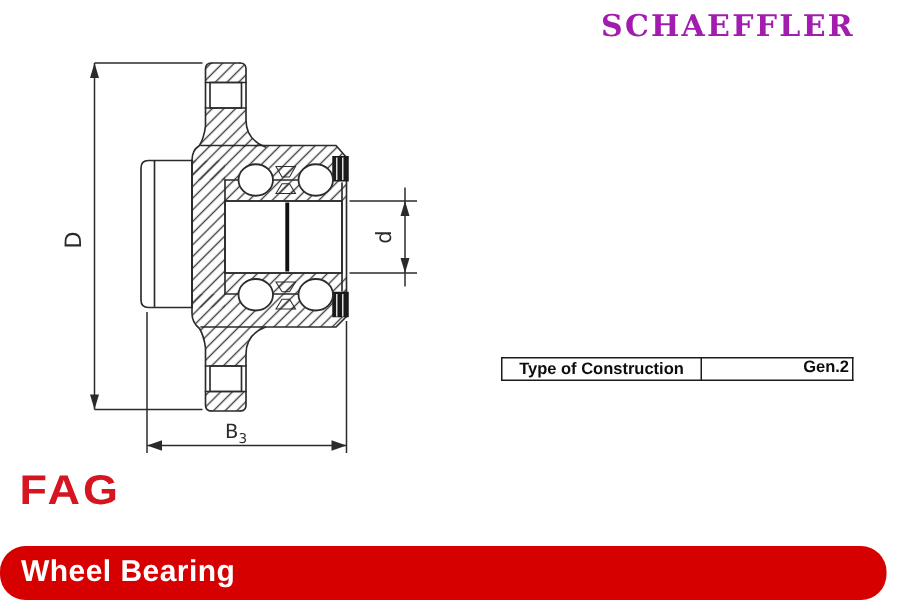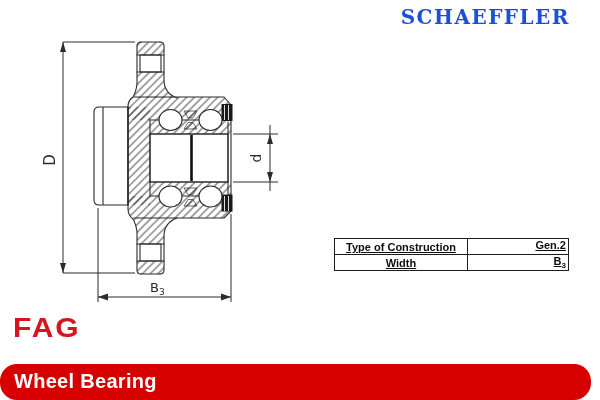--- a/index.html
+++ b/index.html
@@ -4,21 +4,21 @@
 <style>
   html,body{margin:0;padding:0;}
   body{
     width:600px;height:400px;position:relative;overflow:hidden;
     background:#ffffff;font-family:"Liberation Sans", sans-serif;
   }
   
   .schaeffler{
     position:absolute;top:5px;right:30px;
     font-family:"DejaVu Serif", serif;font-weight:bold;font-size:20px;
-    letter-spacing:1.5px;color:#1d4ed8;
+    letter-spacing:1.5px;color:#a21caf;
   }
   .fag{
     position:absolute;left:13px;top:312px;
     font-weight:bold;font-size:30px;letter-spacing:2px;color:#d5151f;
     transform:scaleY(0.92);transform-origin:left top;
   }
   
   .banner{
     position:absolute;left:0;bottom:0;width:591px;height:36px;
     background:#d60000;
@@ -31,21 +31,21 @@
   
   .spec{
     position:absolute;left:334px;top:238px;
     border-collapse:collapse;table-layout:fixed;
     border:1.6px solid #1c1c1c;
   }
   .spec td{
     border:1.2px solid #1c1c1c;
     height:14.2px;padding:0 2px;
     font-size:11px;font-weight:bold;color:#0d0d0d;
-    text-align:center;vertical-align:middle;white-space:nowrap;text-decoration:underline;
+    text-align:center;vertical-align:middle;white-space:nowrap;
   }
   .spec td.c1{width:128px;}
   .spec td.c2{width:96px;text-align:right;}
   .spec sub{font-size:8px;}
   
   .drawing{position:absolute;left:0;top:0;}
 </style>
 </head>
 <body>
 
@@ -151,24 +151,20 @@
   <polygon points="231,297 221,293.5 221,300.5" fill="#2b2b2b"></polygon>
   <text x="150" y="292" font-size="13" fill="#2b2b2b" font-family="DejaVu Sans, sans-serif"><tspan>B</tspan><tspan dy="3" font-size="9">3</tspan></text>
 </svg>
 
 <table class="spec">
   <tbody>
     <tr>
       <td class="c1">Type of Construction</td>
       <td class="c2"><span>Gen.2</span><sub></sub></td>
     </tr>
-    <tr>
-      <td class="c1">Width</td>
-      <td class="c2"><span>B</span><sub>3</sub></td>
-    </tr>
   </tbody>
 </table>
 
 <div class="fag">FAG</div>
 
 <div class="banner">
   <div class="title">Wheel Bearing</div>
 </div>
 
 </body></html>

